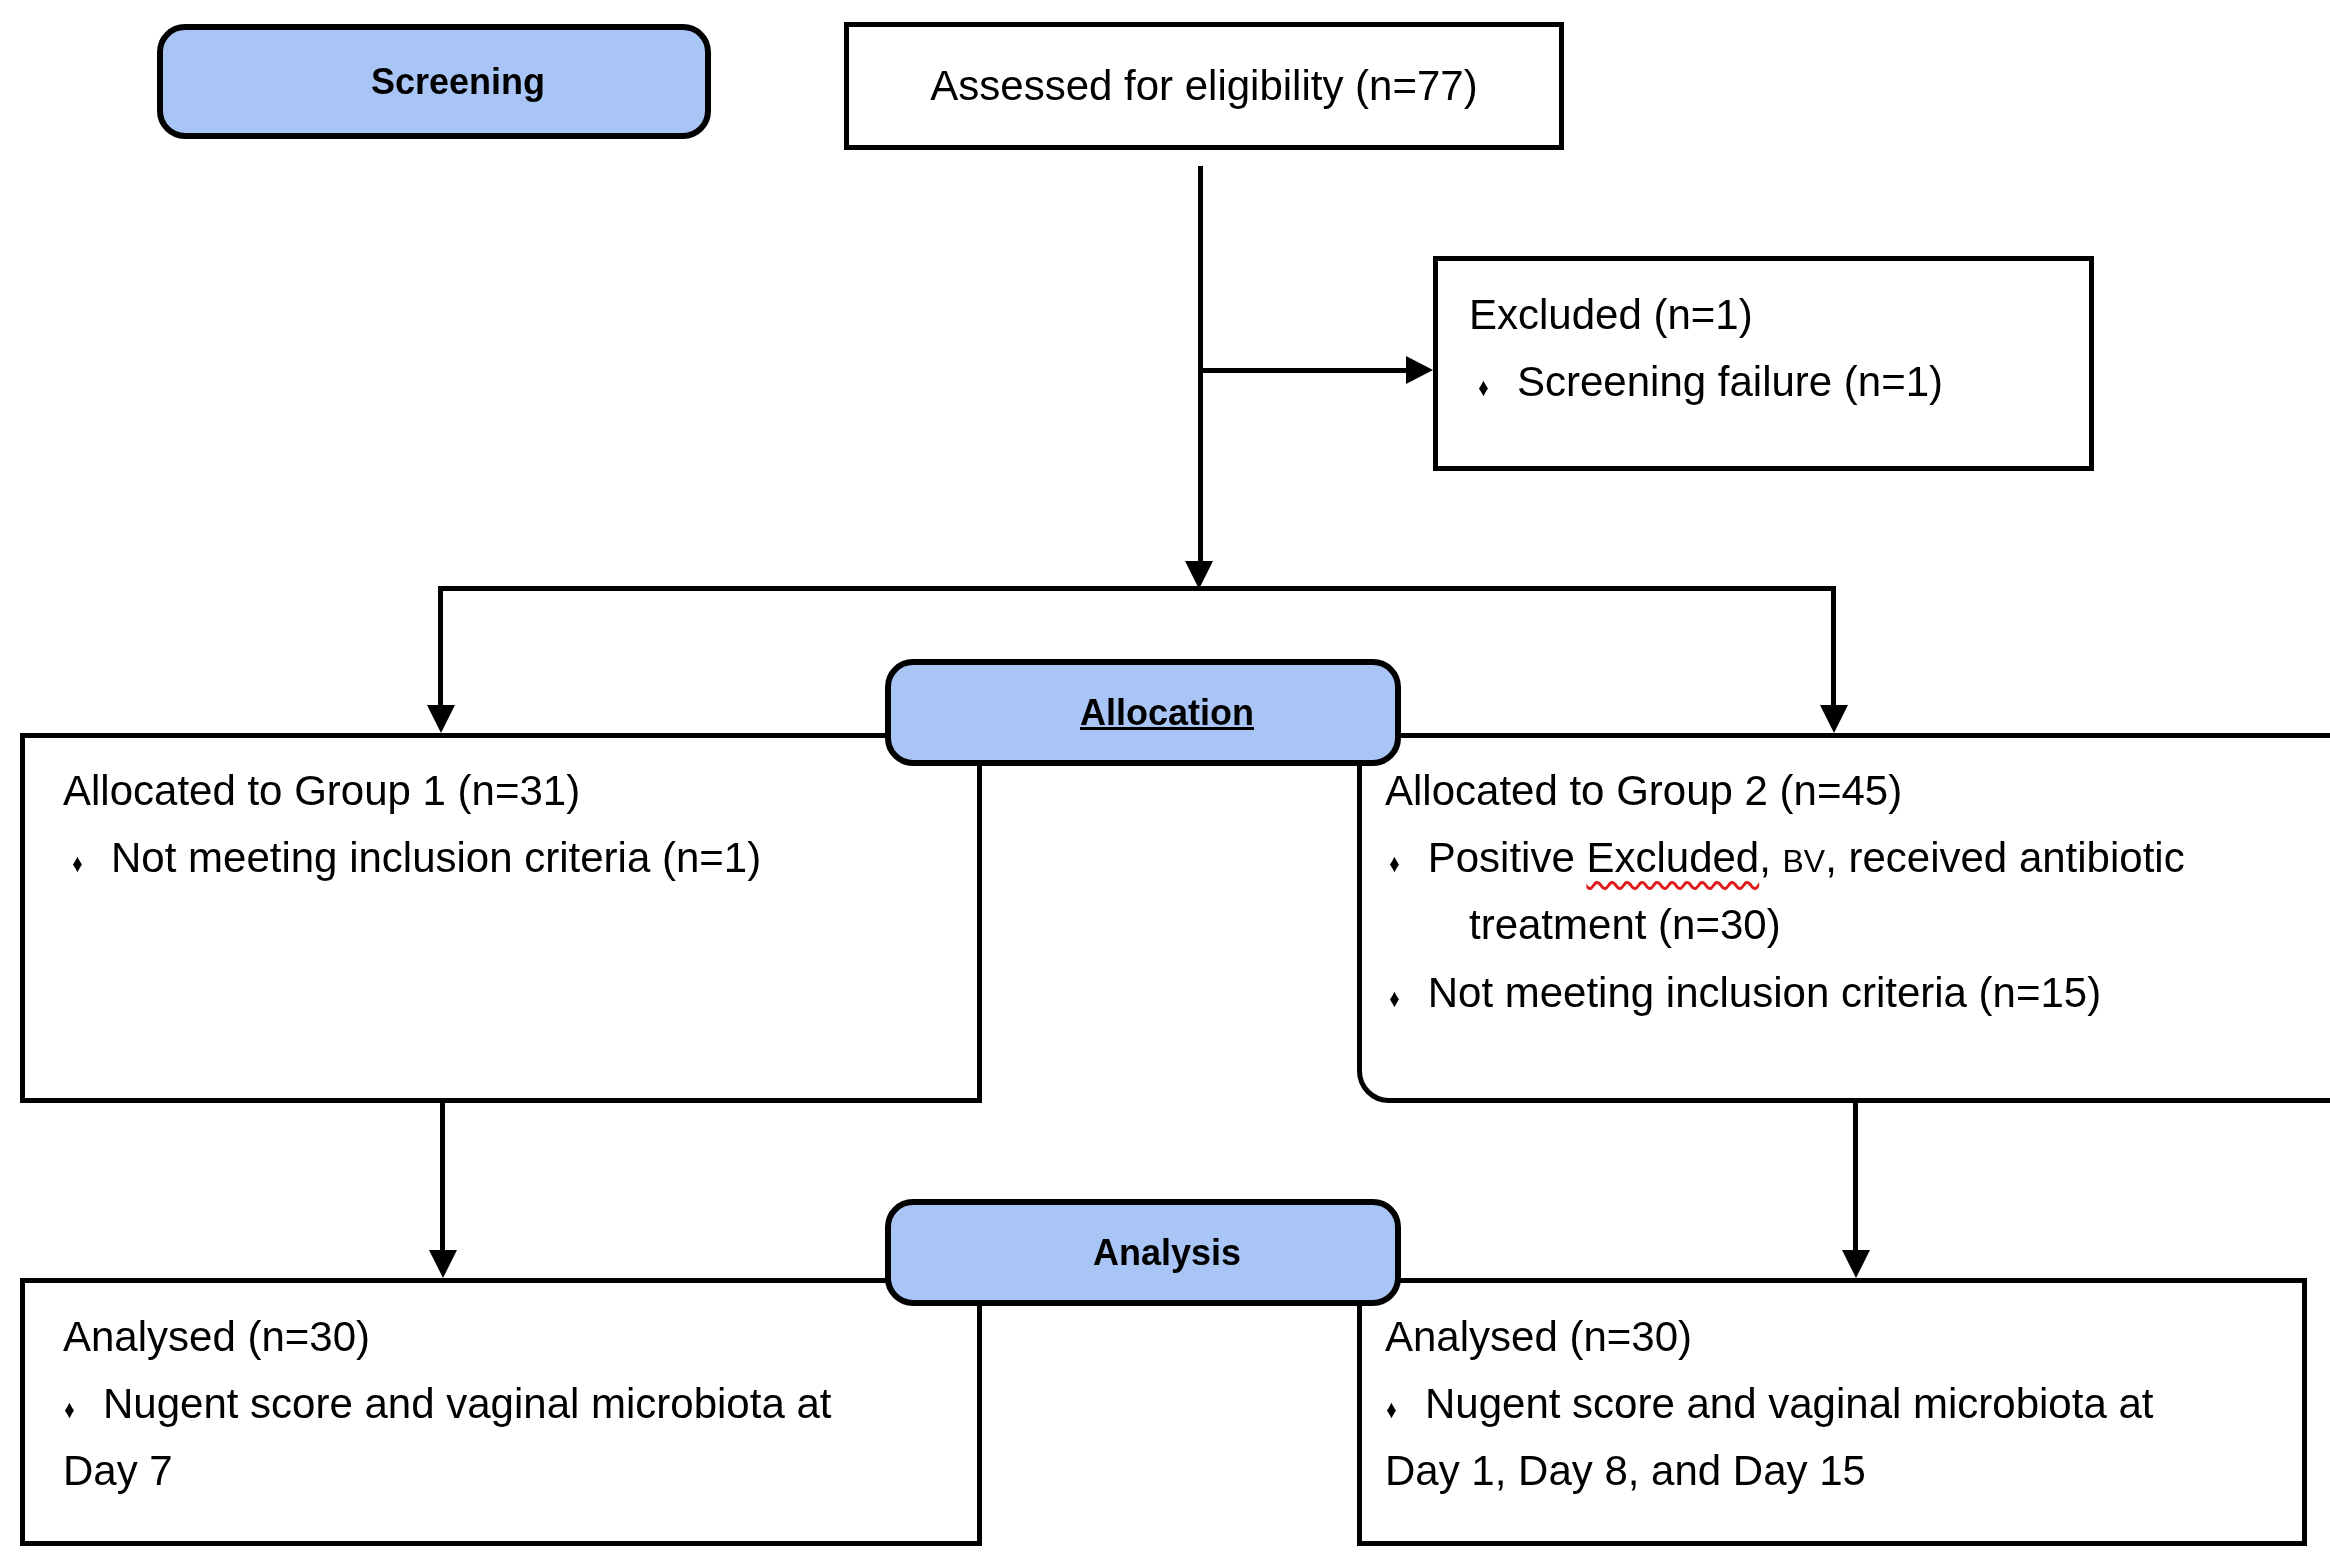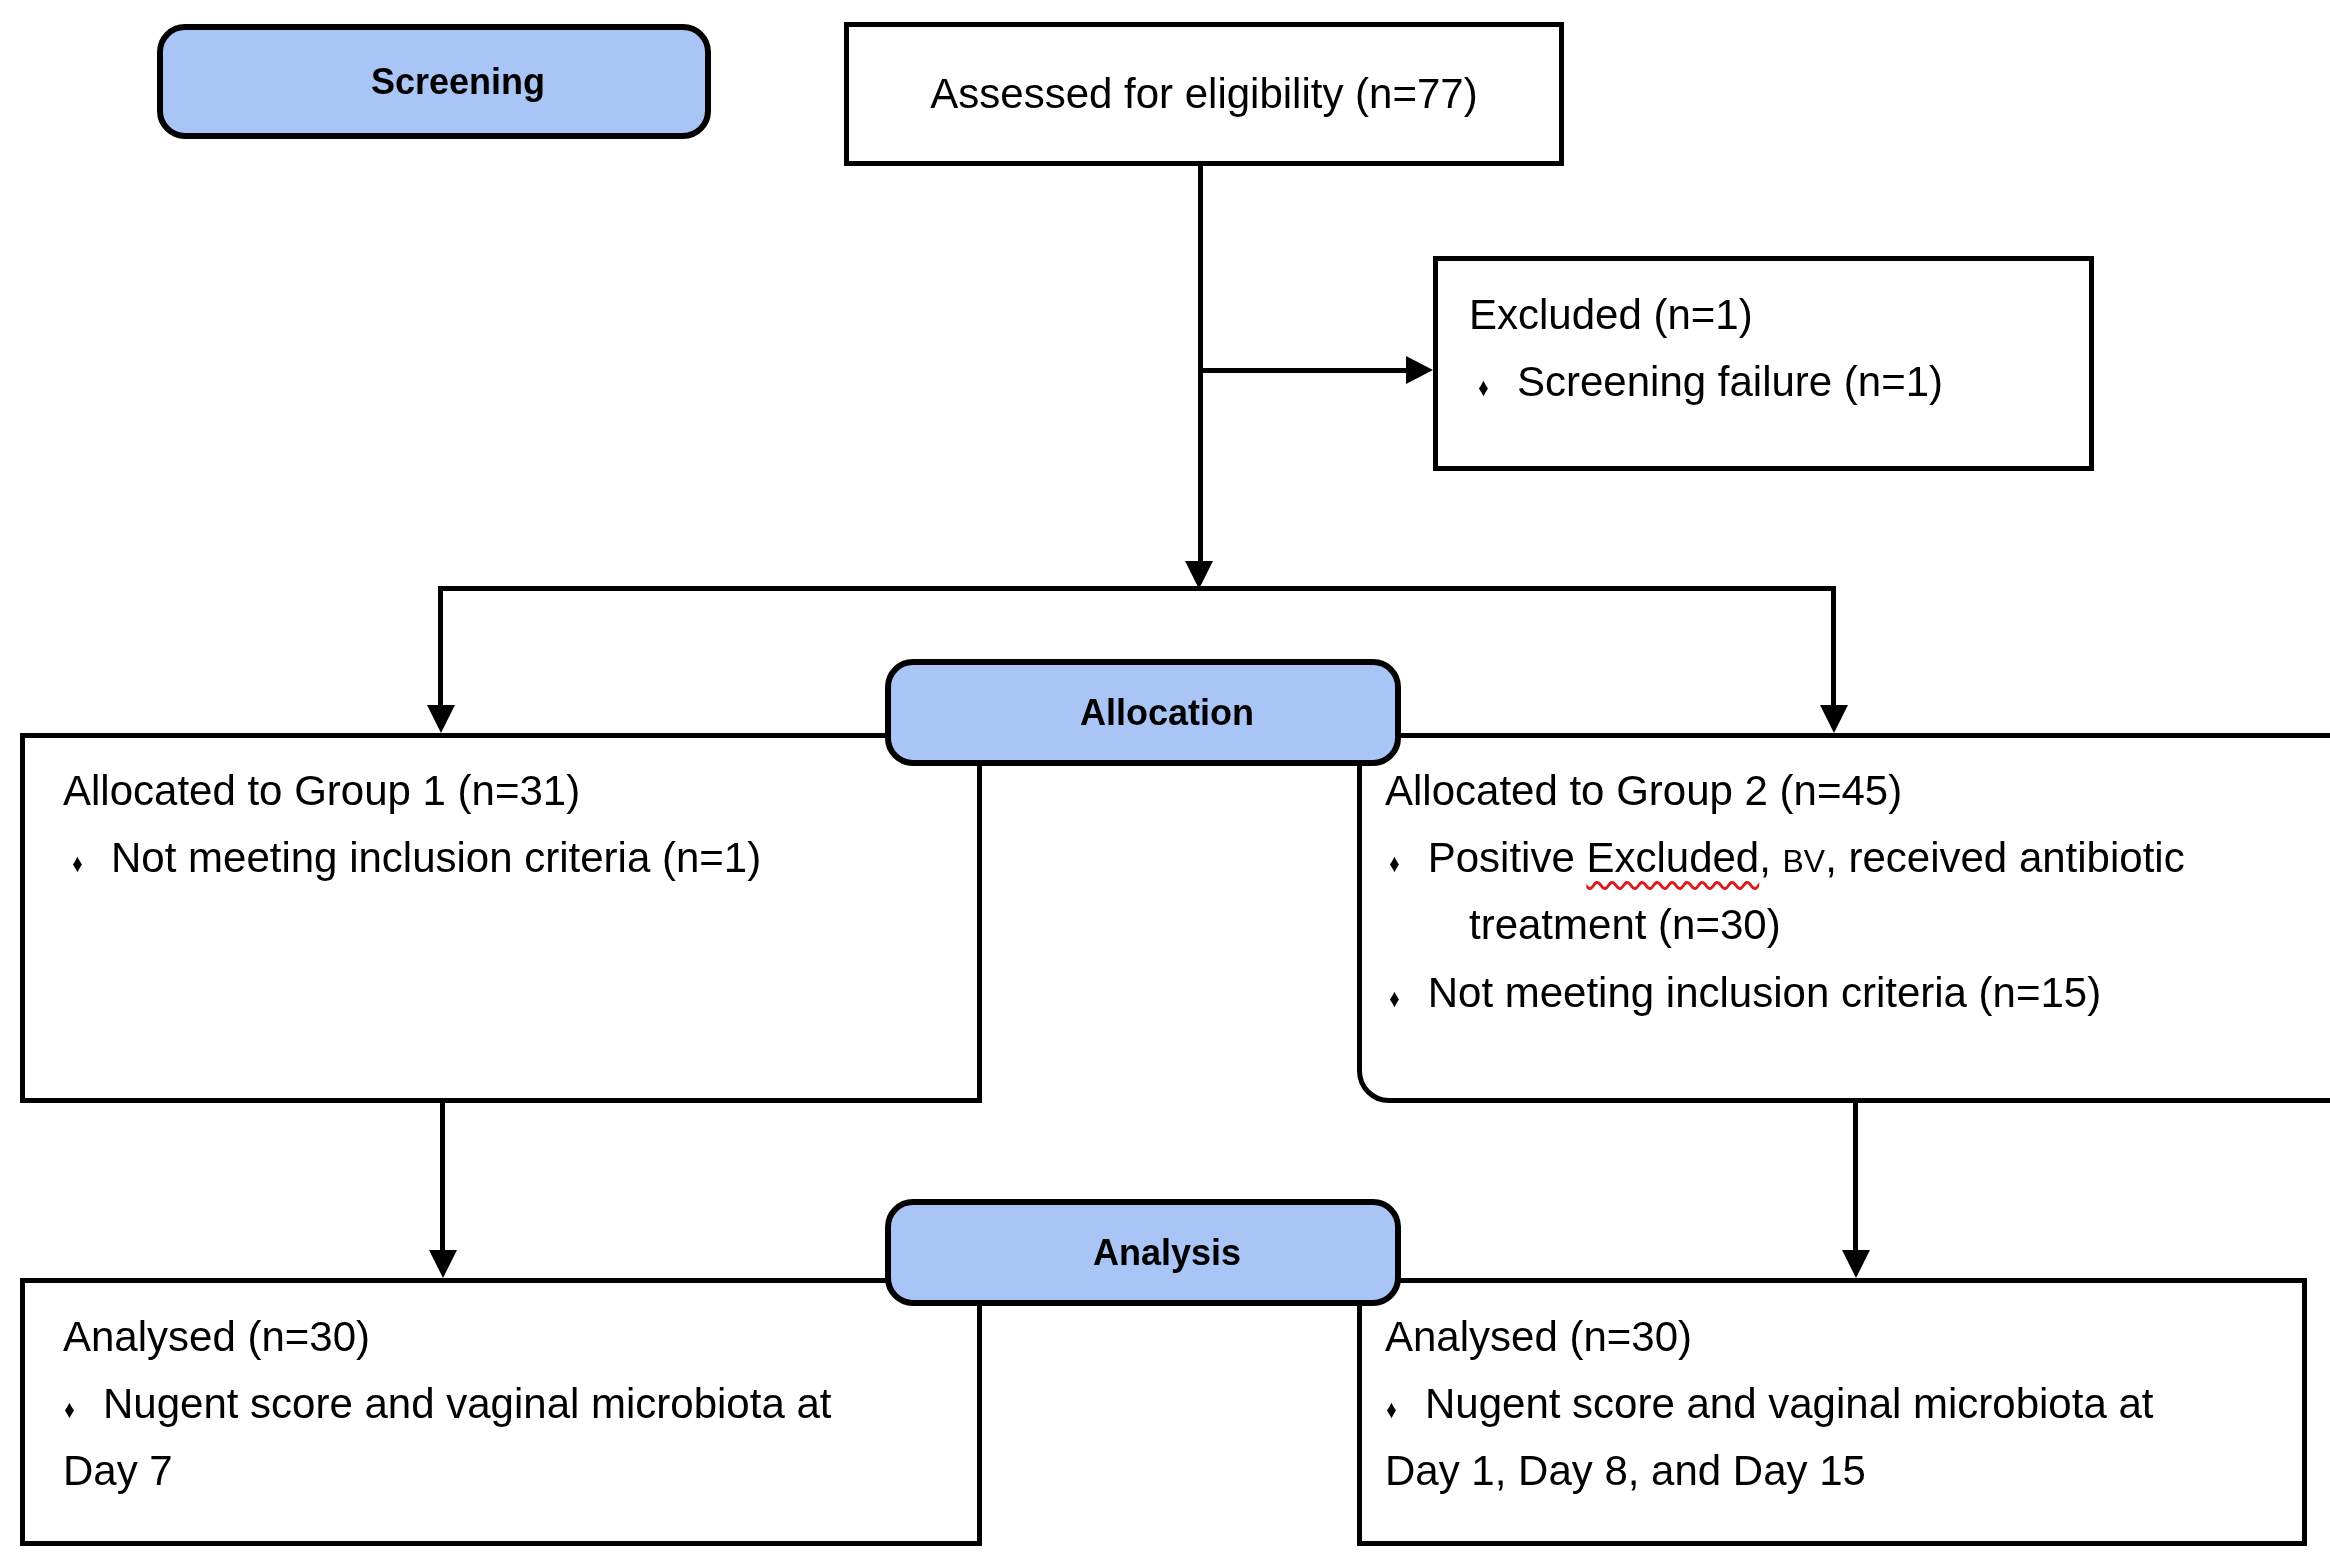--- a/index.html
+++ b/index.html
@@ -63,24 +63,24 @@
     border-top:28px solid var(--ink);
   }
   .arrow-right{
     position:absolute;width:0;height:0;z-index:2;
     border-top:14.8px solid transparent;
     border-bottom:14.8px solid transparent;
     border-left:27px solid var(--ink);
   }
   
   #pill-screening{left:157px;top:24px;width:554px;height:115px;}
-  #pill-allocation{left:885px;top:659px;width:516px;height:107px;}
+  #pill-allocation{left:885px;top:659px;width:516px;height:107px;text-decoration:underline;}
   #pill-analysis{left:885px;top:1199px;width:516px;height:107px;}
 
-  #box-assessed{left:844px;top:22px;width:720px;height:144px;
+  #box-assessed{left:844px;top:22px;width:720px;height:128px;
     display:flex;align-items:center;justify-content:center;}
   #box-excluded{left:1433px;top:256px;width:661px;height:215px;padding:20px 13.4px 0 31px;}
   #box-group1{left:20px;top:733px;width:962px;height:370px;padding:19px 13.4px 0 38px;}
   #box-group2{left:1357px;top:733px;width:1128px;height:370px;padding:19px 13.4px 0 23px;border-radius:32px;}
   #box-analysed1{left:20px;top:1278px;width:962px;height:268px;padding:20px 13.4px 0 38px;}
   #box-analysed2{left:1357px;top:1278px;width:950px;height:268px;padding:20px 13.4px 0 23px;}
 
   #v-center{left:1198px;top:166px;width:5.4px;height:396px;}
   #arrow-center{left:1185px;top:561px;}
   #h-branch{left:1201px;top:368px;width:205px;height:5.4px;}

